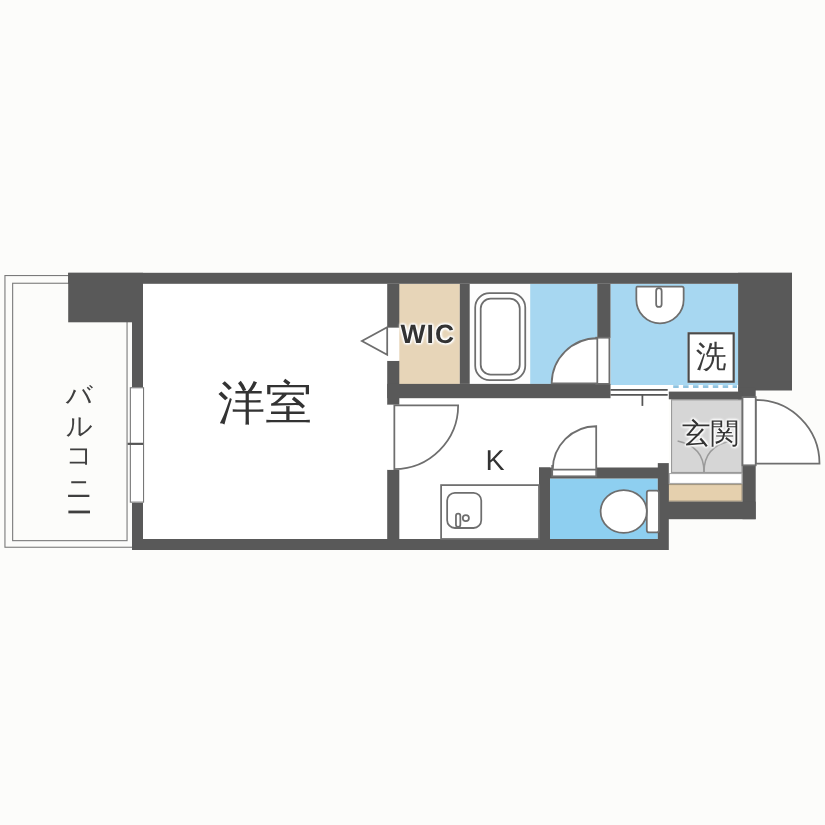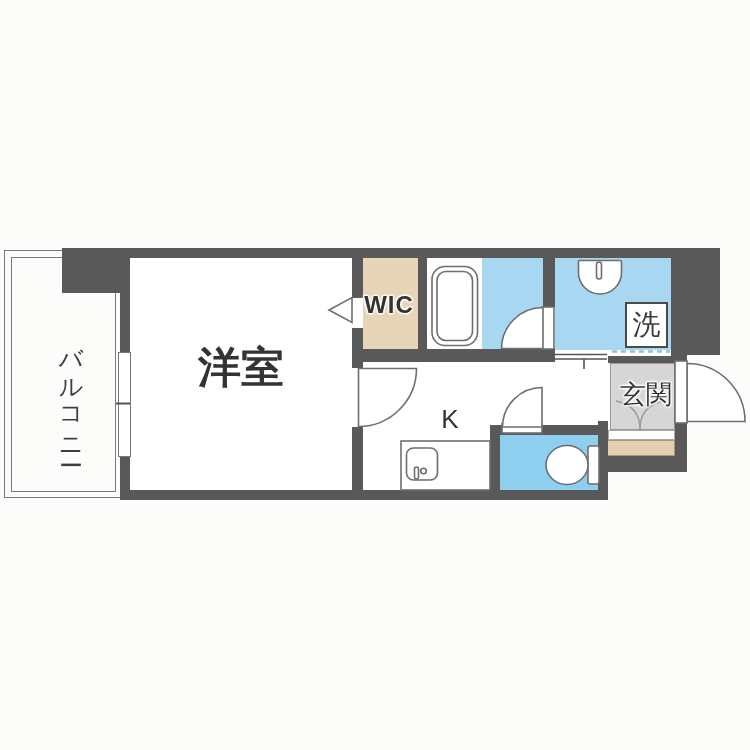--- a/index.html
+++ b/index.html
@@ -8,21 +8,21 @@
     font-family:"Liberation Sans","DejaVu Sans",sans-serif;
   }
   .canvas{position:absolute;left:0;top:0;width:750px;height:750px;}
   .wall{position:absolute;background:#595959;}
   .floor{position:absolute;}
   .gap{position:absolute;background:#ffffff;}
   .outline{position:absolute;border:1.5px solid #7a7a7a;background:transparent;}
   .lbl{position:absolute;color:#333;transform:translate(-50%,-50%);white-space:nowrap;}
   .halo{text-shadow:0 0 2px #fff,0 0 3px #fff,1px 1px 2px #fff,-1px -1px 2px #fff,1px -1px 2px #fff,-1px 1px 2px #fff;}
   .vtext{writing-mode:vertical-rl;letter-spacing:3px;}
-  .room-label{text-align:center;line-height:1.08;font-size:43px;font-weight:700;}
+  .room-label{text-align:center;line-height:1.08;font-size:43px;font-weight:400;}
   .laundry-box{
     position:absolute;left:625px;top:302px;width:43px;height:46px;background:#fff;
     border:2.5px solid #4a4a4a;display:flex;align-items:center;justify-content:center;
     font-size:28px;color:#3c3c3c;box-sizing:border-box;
   }
   .ent-gray{background:#d6d6d6;border:1px solid #9a9a9a;box-sizing:border-box;}
   .ent-white{background:#fff;border:1px solid #aaa;box-sizing:border-box;}
   .ent-tan{background:#e5d0ae;border:1px solid #a59880;box-sizing:border-box;}
   .window{background:#fff;border:1px solid #777;box-sizing:border-box;}
   svg.fixtures{position:absolute;left:0;top:0;}

